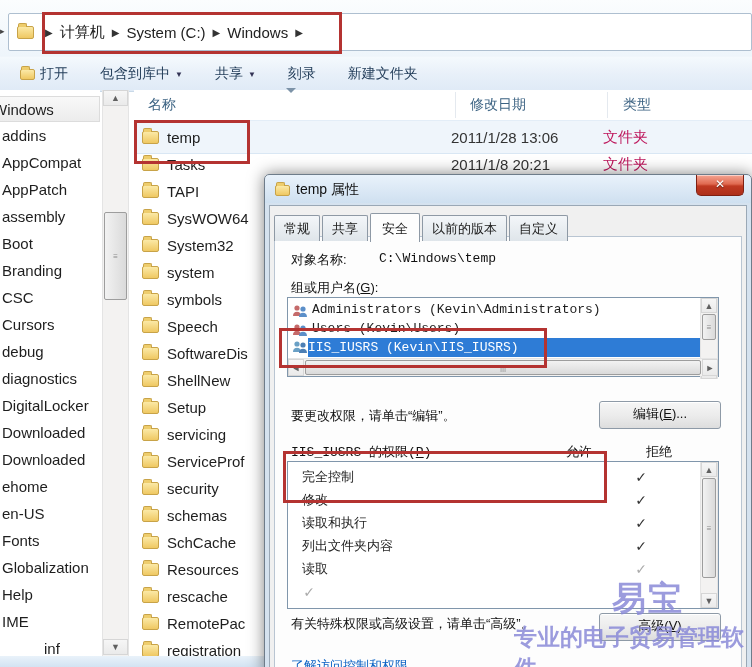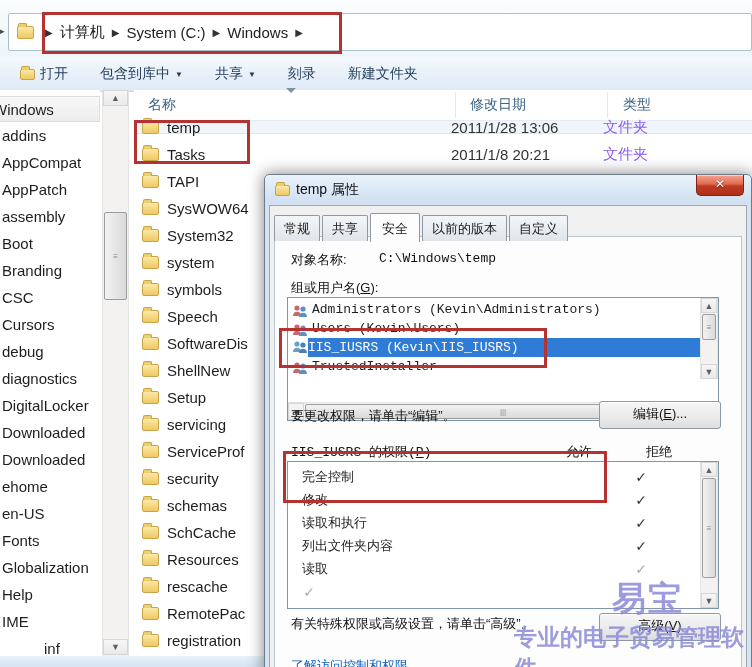--- a/index.html
+++ b/index.html
@@ -54,26 +54,26 @@
           display:flex;align-items:center;justify-content:center;color:#8a8a8a;font-size:8px;}
 
   
   .flist{position:absolute;left:134px;top:90px;width:618px;height:566px;background:#fff;}
   .fhead{position:absolute;left:0;top:0;width:618px;height:30px;font-size:14px;color:#3c6383;}
   .fhead .h{position:absolute;top:6px;}
   .hsep{position:absolute;top:2px;width:1px;height:26px;background:#e4e9ef;}
   .sortmark{position:absolute;left:152px;top:-2px;width:0;height:0;
             border-left:5px solid transparent;border-right:5px solid transparent;
             border-top:5px solid #7d93a8;}
-  .frow{position:absolute;left:0;width:618px;height:14px;display:flex;align-items:center;font-size:15px;}
+  .frow{position:absolute;left:0;width:618px;height:34px;display:flex;align-items:center;font-size:15px;}
   .frow.sel{background:#eff5fb;border-top:1px solid #e3edf7;border-bottom:1px solid #d9e7f4;box-sizing:border-box;}
   .fic{margin-left:8px;margin-right:8px;flex:0 0 auto;}
   .fname{width:284px;white-space:nowrap;overflow:hidden;}
   .fdate{width:152px;color:#333;}
-  .ftype{color:#8b5cf6;}
+  .ftype{color:#be185d;}
 
   .statusstrip{position:absolute;left:0;top:656px;width:752px;height:11px;
                background:linear-gradient(180deg,#e9f2fa,#d3e3f2);z-index:1;}
 
   
   .dialog{position:absolute;left:264px;top:174px;width:488px;height:500px;z-index:10;
           background:linear-gradient(180deg,#e9f2fb,#cfe0f0 28px,#d5e2ef 28px,#d5e2ef);
           border:1px solid #6e7c8a;border-radius:5px 5px 0 0;
           box-shadow:0 0 16px rgba(0,0,0,.5);box-sizing:border-box;}
   .dtitle{position:absolute;left:10px;top:6px;display:flex;align-items:center;gap:6px;
@@ -307,21 +307,21 @@
         <div class="tab">自定义</div>
       </div>
 
       <div class="dpage">
 
         <span class="dlabel" style="left:16px;top:14px;">对象名称:</span>
         <span class="dlabel mono" style="left:104px;top:14px;">C:\Windows\temp</span>
 
         <span class="dlabel" style="left:16px;top:42px;"><span>组或用户名(</span><span class="ukey">G</span><span>):</span></span>
 
-        <div class="lbox" style="left:12px;top:60px;width:432px;height:124px;">
+        <div class="lbox" style="left:12px;top:60px;width:432px;height:80px;">
           <div class="grow mono" style="top:2px;">
             <svg class="gicon" width="16" height="14">
                 <circle cx="5" cy="4" r="2.6" fill="#c56a6a"></circle>
                 <path d="M1 12c0-3 1.8-4.3 4-4.3s4 1.3 4 4.3z" fill="#c56a6a"></path>
                 <circle cx="11" cy="5" r="2.6" fill="#5b8fc9"></circle>
                 <path d="M7 13c0-3 1.8-4.3 4-4.3s4 1.3 4 4.3z" fill="#5b8fc9"></path>
               </svg>
             <span class="glabel">Administrators (Kevin\Administrators)</span>
           </div>
           <div class="grow mono" style="top:21px;">

